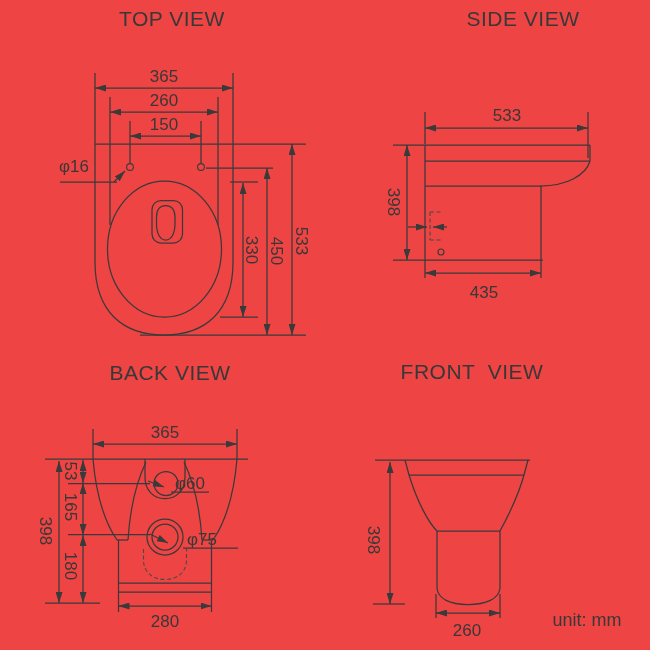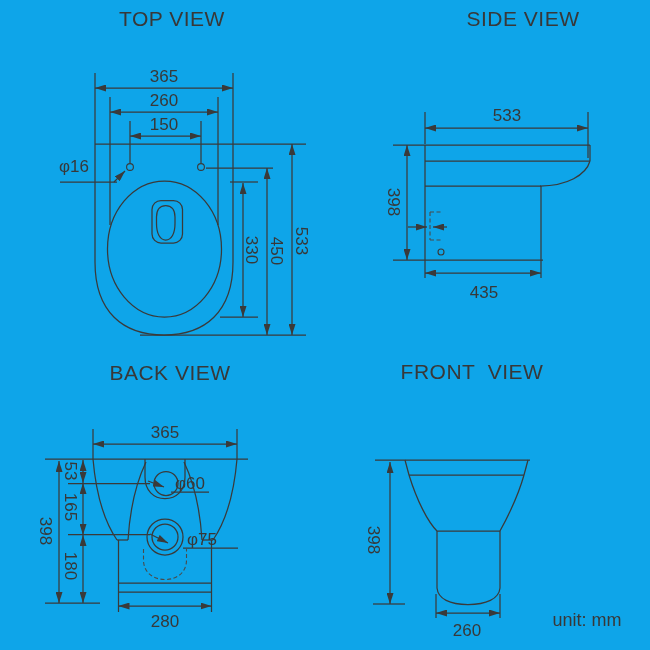--- a/index.html
+++ b/index.html
@@ -1,16 +1,16 @@
 <!DOCTYPE html>
 <html><head>
 <meta charset="utf-8">
 <style>
   html,body{margin:0;padding:0;background:#ffffff;}
-  .stage{position:relative;width:650px;height:650px;background:#0ea5e9;overflow:hidden;}
+  .stage{position:relative;width:650px;height:650px;background:#ef4444;overflow:hidden;}
   svg{display:block;font-family:"Liberation Sans","DejaVu Sans",sans-serif;}
   .ln{stroke:#3a3a3a;stroke-width:1.25;fill:none;stroke-linecap:butt;}
   .thin{stroke:#3a3a3a;stroke-width:1.1;fill:none;}
   .dashed{stroke:#4a4a4a;stroke-width:1.1;fill:none;stroke-dasharray:4 2.5;}
   .dim{stroke:#3a3a3a;stroke-width:1.25;fill:none;marker-start:url(#ah);marker-end:url(#ah);}
   .arr{stroke:#3a3a3a;stroke-width:1.25;fill:none;marker-end:url(#ah);}
   text{fill:#383838;}
   .title{font-size:21px;letter-spacing:0.5px;text-anchor:middle;white-space:pre;}
   .dtxt{font-size:17px;text-anchor:middle;}
   .vtxt{font-size:17px;text-anchor:middle;dominant-baseline:central;}

